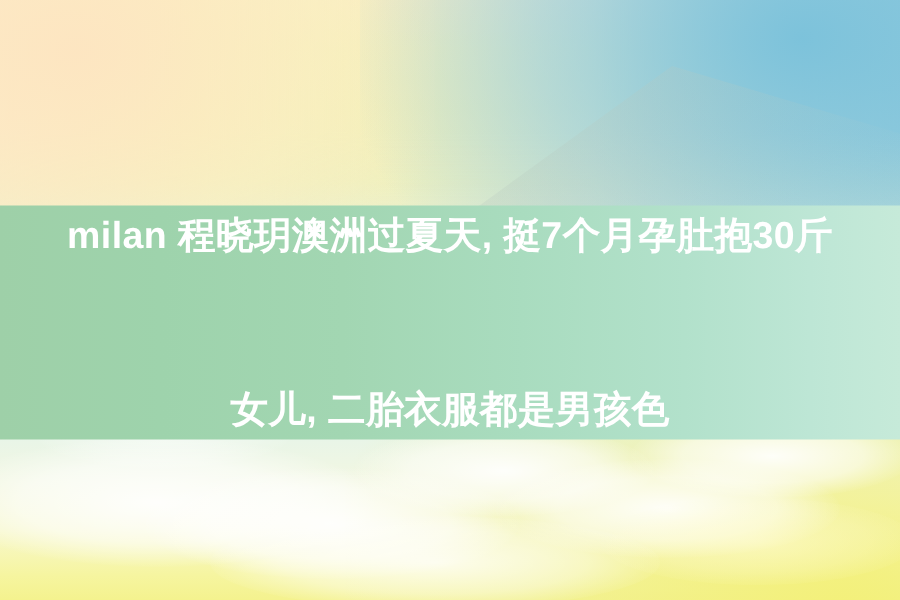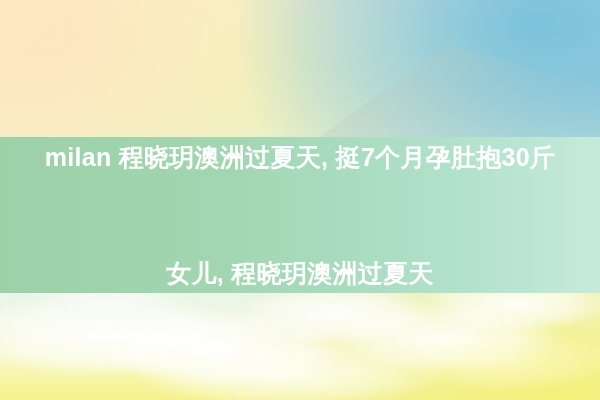--- a/index.html
+++ b/index.html
@@ -175,16 +175,16 @@
   <div class="cloud c1"></div>
   <div class="cloud c2"></div>
   <div class="cloud c3"></div>
   <div class="cloud c4"></div>
   <div class="cloud c5"></div>
   <div class="cloud c6"></div>
   <div class="cloud c8"></div>
 
   <div class="caption-band">
     <div class="caption-line line-1">milan 程晓玥澳洲过夏天, 挺7个月孕肚抱30斤</div>
-    <div class="caption-line line-2">女儿, 程晓玥澳洲过夏天</div>
+    <div class="caption-line line-2">女儿, 二胎衣服都是男孩色</div>
   </div>
 
 </div>
 
 </body></html>

